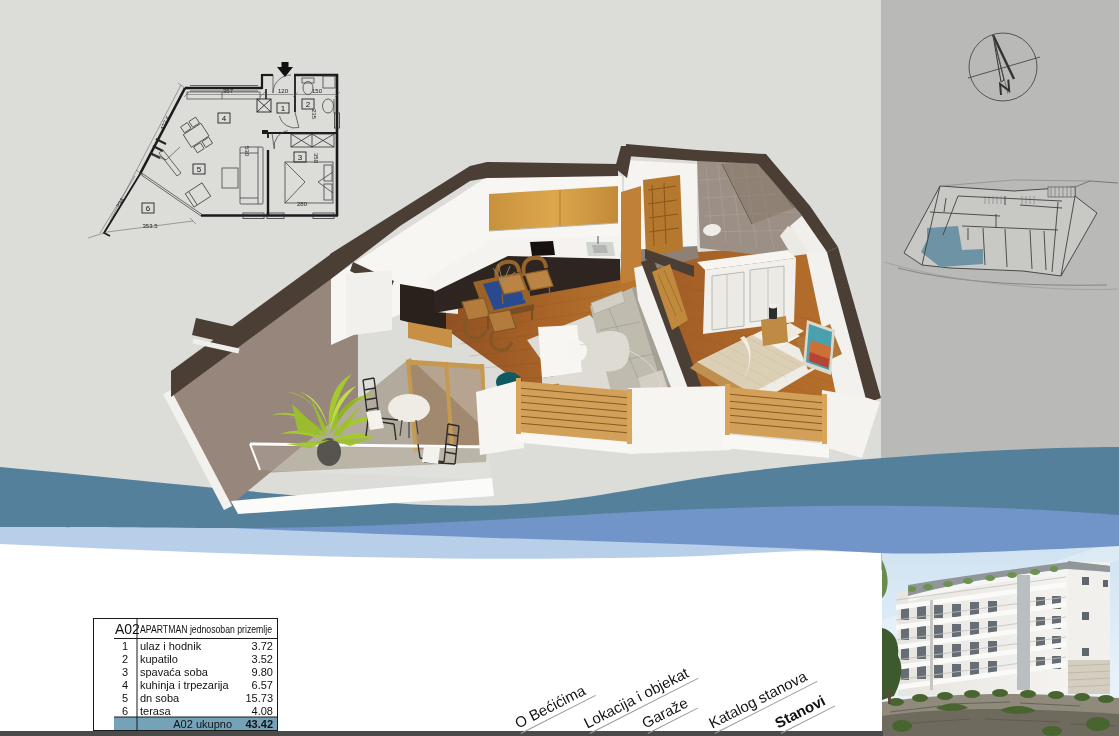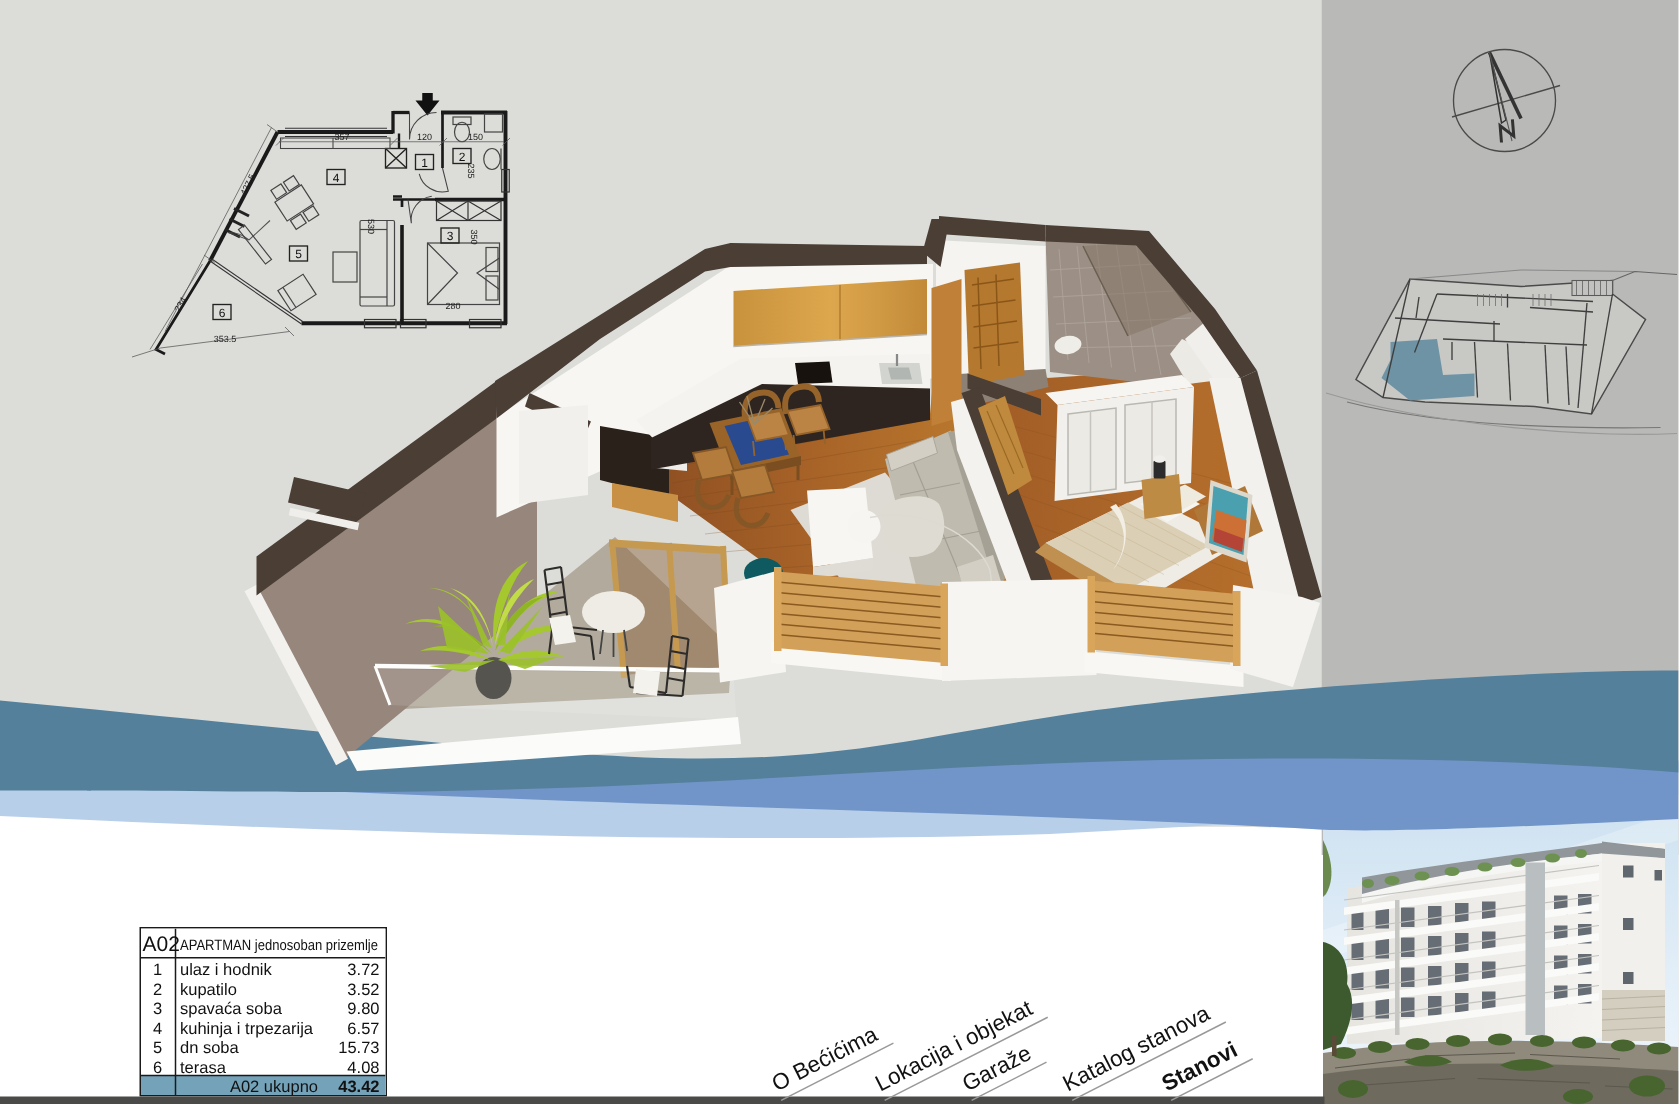--- a/index.html
+++ b/index.html
@@ -1,18 +1,18 @@
 <!DOCTYPE html>
 <html><head>
 <meta charset="utf-8">
 <style>
 html,body{margin:0;padding:0;}
 body{width:1119px;height:736px;position:relative;overflow:hidden;background:#fff;font-family:"Liberation Sans",sans-serif;}
 #stage{position:absolute;left:0;top:0;}
-.tblwrap{position:absolute;left:93px;top:618px;width:165px;height:113px;border:1px solid #1a1a1a;box-sizing:border-box;background:#fff;font-family:"Liberation Sans",sans-serif;text-align:right;}
+.tblwrap{position:absolute;left:93px;top:618px;width:185px;height:113px;border:1px solid #1a1a1a;box-sizing:border-box;background:#fff;font-family:"Liberation Sans",sans-serif;text-align:right;}
 .nav{position:absolute;transform-origin:left bottom;transform:rotate(-27deg);font-size:15px;color:#111;border-bottom:1px solid #999;padding:0 7px 2px 0;white-space:nowrap;}
 </style>
 </head>
 <body>
 <svg id="stage" width="1119" height="736" viewBox="0 0 1119 736">
 
 <rect x="0" y="0" width="881" height="570" fill="#dcddd9"></rect>
 
 <rect x="881" y="0" width="238" height="570" fill="#b9b9b7"></rect>
 

